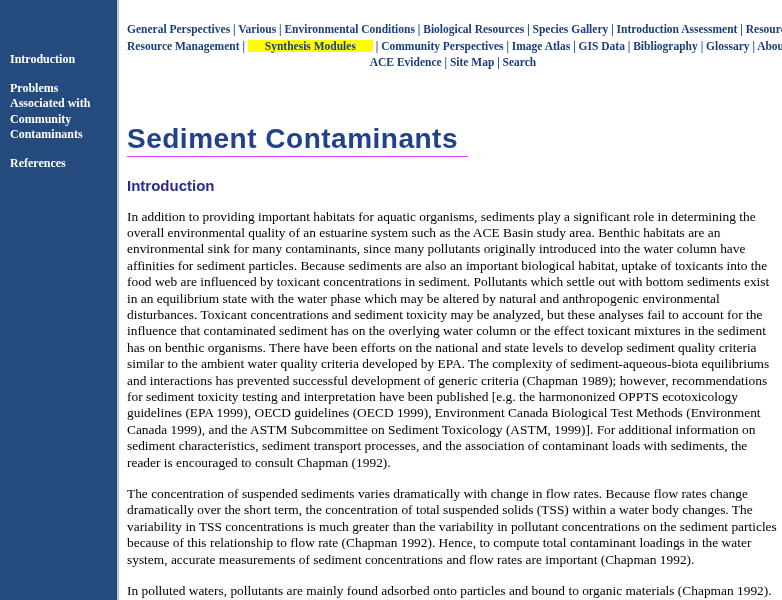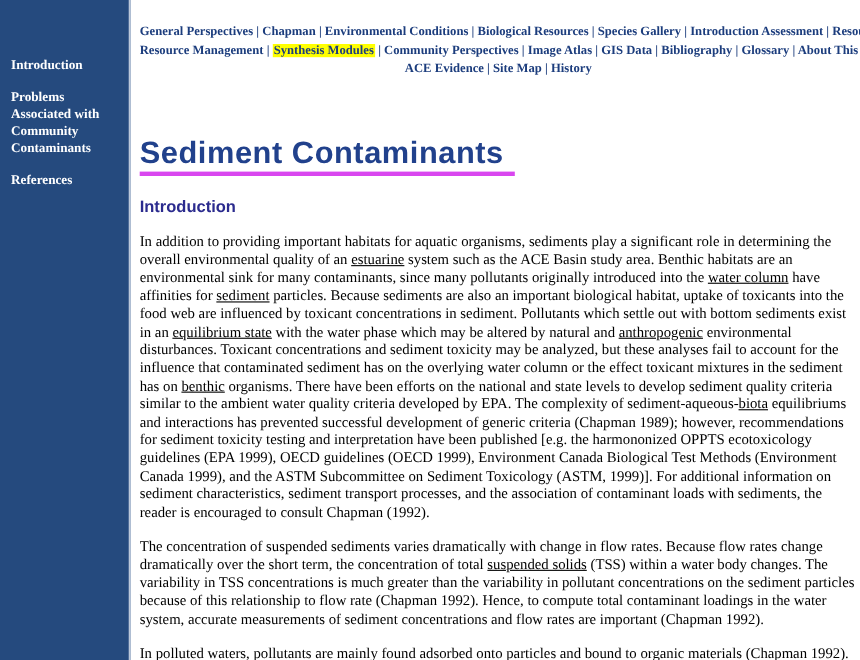--- a/index.html
+++ b/index.html
@@ -54,35 +54,35 @@
     font-size: 11.5px;
     line-height: 16.5px;
     color: var(--nav-link);
   }
   .topnav .nav-line { white-space: nowrap; }
   .topnav a {
     color: var(--nav-link);
     text-decoration: none;
     cursor: pointer;
   }
-  .topnav a.hl { background: var(--highlight); padding: 0 1px; }
+  .topnav a.hl { background: var(--highlight); padding: 0 17px; }
   .nav-sep { color: var(--nav-link); }
 
   
   h1.page-title {
     display: inline-block;
     margin: 52px 0 0 0;
     padding: 0 10px 1px 0;
     font-family: "Liberation Sans", sans-serif;
     font-weight: bold;
     font-size: 28px;
     line-height: 32px;
     letter-spacing: 0.5px;
     color: var(--title-color);
-    border-bottom: 4px solid #d946ef;
+    border-bottom: 1px solid #d946ef;
   }
 
   
   h2.section-heading {
     margin: 20px 0 0 0;
     font-family: "Liberation Sans", sans-serif;
     font-weight: bold;
     font-size: 15px;
     line-height: 18px;
     color: var(--section-color);
@@ -93,43 +93,42 @@
     margin: 14px 0 0 0;
     font-family: "Liberation Serif", serif;
     font-size: 13.4px;
     line-height: 16.4px;
     color: var(--body-color);
     text-align: left;
   }
   .article-body p + p { margin-top: 15px; }
   .inline-link {
     color: var(--body-color);
-    text-decoration: underline;
     cursor: pointer;
   }
 </style>
 </head>
 <body>
 
 <div class="layout">
 
   <aside class="sidebar">
     <nav class="sidebar-list" id="sidebar-list">
         <div class="sidebar-item">Introduction</div>
         <div class="sidebar-item">Problems Associated with Community Contaminants</div>
         <div class="sidebar-item">References</div>
       </nav>
   </aside>
 
   <main class="main">
 
     <nav class="topnav" id="topnav">
-        <div class="nav-line"><a>General Perspectives</a><span class="nav-sep"> | </span><a>Chapman</a><span class="nav-sep"> | </span><a>Environmental Conditions</a><span class="nav-sep"> | </span><a>Biological Resources</a><span class="nav-sep"> | </span><a>Species Gallery</a><span class="nav-sep"> | </span><a>Introduction Assessment</a><span class="nav-sep"> | </span><a>Resource Use</a></div>
+        <div class="nav-line"><a>General Perspectives</a><span class="nav-sep"> | </span><a>Various</a><span class="nav-sep"> | </span><a>Environmental Conditions</a><span class="nav-sep"> | </span><a>Biological Resources</a><span class="nav-sep"> | </span><a>Species Gallery</a><span class="nav-sep"> | </span><a>Introduction Assessment</a><span class="nav-sep"> | </span><a>Resource Use</a></div>
         <div class="nav-line"><a>Resource Management</a><span class="nav-sep"> | </span><a class="hl">Synthesis Modules</a><span class="nav-sep"> | </span><a>Community Perspectives</a><span class="nav-sep"> | </span><a>Image Atlas</a><span class="nav-sep"> | </span><a>GIS Data</a><span class="nav-sep"> | </span><a>Bibliography</a><span class="nav-sep"> | </span><a>Glossary</a><span class="nav-sep"> | </span><a>About This CD-ROM</a></div>
-        <div class="nav-line"><a>ACE Evidence</a><span class="nav-sep"> | </span><a>Site Map</a><span class="nav-sep"> | </span><a>History</a></div>
+        <div class="nav-line"><a>ACE Evidence</a><span class="nav-sep"> | </span><a>Site Map</a><span class="nav-sep"> | </span><a>Search</a></div>
       </nav>
 
     <div>
       <h1 class="page-title">Sediment Contaminants</h1>
     </div>
 
     <h2 class="section-heading">Introduction</h2>
 
     <div class="article-body" id="article-body">
         <p><span>In addition to providing important habitats for aquatic organisms, sediments play a significant role in determining the overall environmental quality of an </span><a class="inline-link">estuarine</a><span> system such as the ACE Basin study area. Benthic habitats are an environmental sink for many contaminants, since many pollutants originally introduced into the </span><a class="inline-link">water column</a><span> have affinities for </span><a class="inline-link">sediment</a><span> particles. Because sediments are also an important biological habitat, uptake of toxicants into the food web are influenced by toxicant concentrations in sediment. Pollutants which settle out with bottom sediments exist in an </span><a class="inline-link">equilibrium state</a><span> with the water phase which may be altered by natural and </span><a class="inline-link">anthropogenic</a><span> environmental disturbances. Toxicant concentrations and sediment toxicity may be analyzed, but these analyses fail to account for the influence that contaminated sediment has on the overlying water column or the effect toxicant mixtures in the sediment has on </span><a class="inline-link">benthic</a><span> organisms. There have been efforts on the national and state levels to develop sediment quality criteria similar to the ambient water quality criteria developed by EPA. The complexity of sediment-aqueous-</span><a class="inline-link">biota</a><span> equilibriums and interactions has prevented successful development of generic criteria (Chapman 1989); however, recommendations for sediment toxicity testing and interpretation have been published [e.g. the harmononized OPPTS ecotoxicology guidelines (EPA 1999), OECD guidelines (OECD 1999), Environment Canada Biological Test Methods (Environment Canada 1999), and the ASTM Subcommittee on Sediment Toxicology (ASTM, 1999)]. For additional information on sediment characteristics, sediment transport processes, and the association of contaminant loads with sediments, the reader is encouraged to consult Chapman (1992).</span></p>

